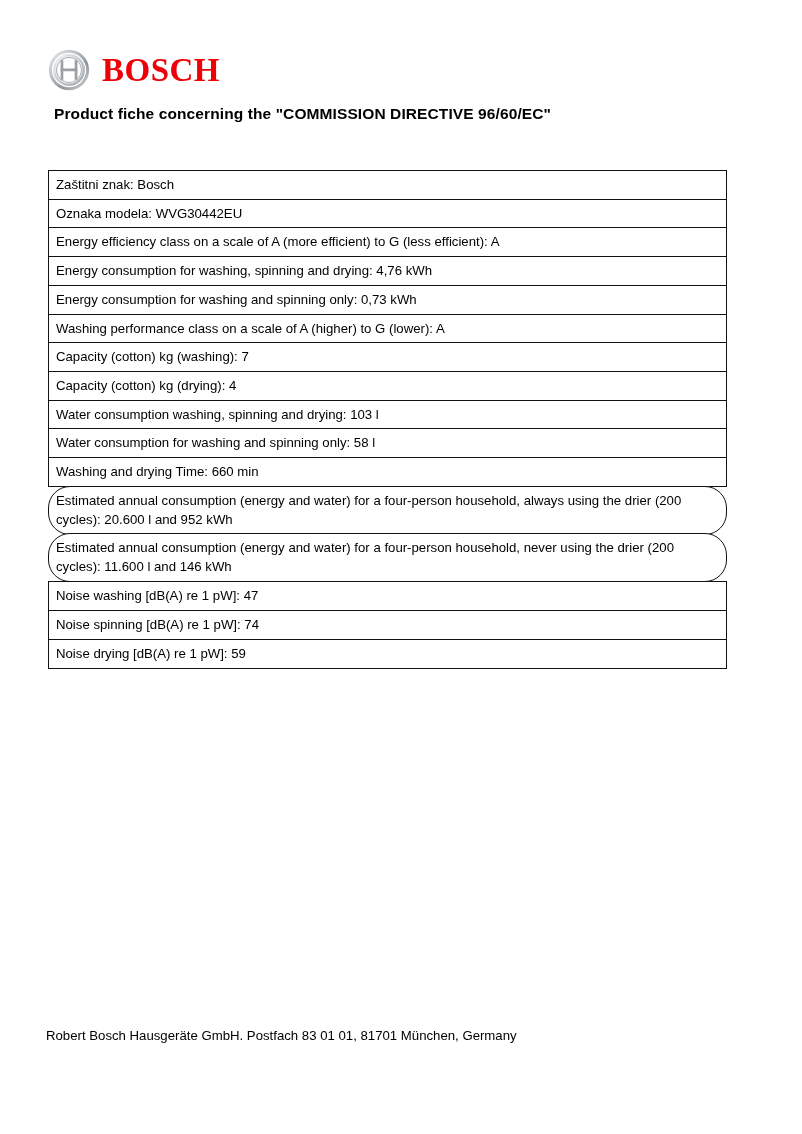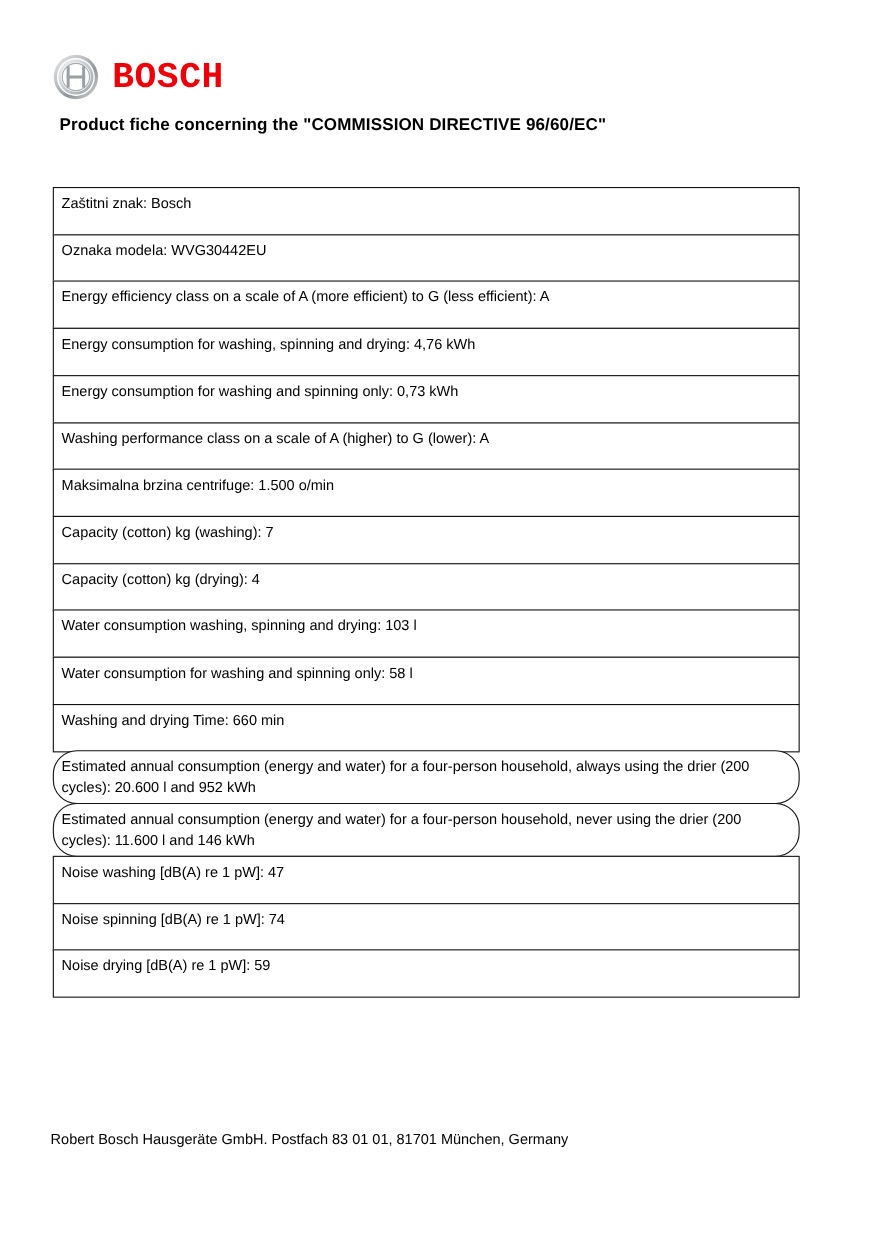--- a/index.html
+++ b/index.html
@@ -27,21 +27,21 @@
     align-items: center;
     gap: 12px;
   }
   .brand-symbol {
     width: 42px;
     height: 42px;
     flex: 0 0 42px;
     display: block;
   }
   .brand-wordmark {
-    font-family: Liberation Mono, monospace;
+    font-family: Liberation Serif, serif;
     font-size: 33px;
     font-weight: bold;
     letter-spacing: 0.5px;
     line-height: 1;
     color: #ed0007;
     white-space: nowrap;
   }
 
   
   .doc-title {
@@ -63,21 +63,21 @@
     border-collapse: separate;
     border-spacing: 0 0;
   }
   .fiche-table .fiche-row {
     display: block;
     box-sizing: border-box;
     width: 679px;
     border: 1.3px solid #111111;
     border-bottom-width: 1.3px;
     margin-bottom: -1.3px;
-    padding: 4px 7px 19px 7px;
+    padding: 4px 7px 5px 7px;
     font-size: 13.2px;
     line-height: 19px;
     background: #ffffff;
   }
   .fiche-table .fiche-row.two-line {
     padding-top: 4px;
     padding-bottom: 5px;
     border-radius: 22px;
   }
   .fiche-row .cell-text {
@@ -152,23 +152,20 @@
     <div class="fiche-row">
       <span class="cell-text">Energy consumption for washing, spinning and drying: 4,76 kWh</span>
     </div>
     <div class="fiche-row">
       <span class="cell-text">Energy consumption for washing and spinning only: 0,73 kWh</span>
     </div>
     <div class="fiche-row">
       <span class="cell-text">Washing performance class on a scale of A (higher) to G (lower): A</span>
     </div>
     <div class="fiche-row">
-      <span class="cell-text">Maksimalna brzina centrifuge: 1.500 o/min</span>
-    </div>
-    <div class="fiche-row">
       <span class="cell-text">Capacity (cotton) kg (washing): 7</span>
     </div>
     <div class="fiche-row">
       <span class="cell-text">Capacity (cotton) kg (drying): 4</span>
     </div>
     <div class="fiche-row">
       <span class="cell-text">Water consumption washing, spinning and drying: 103 l</span>
     </div>
     <div class="fiche-row">
       <span class="cell-text">Water consumption for washing and spinning only: 58 l</span>

